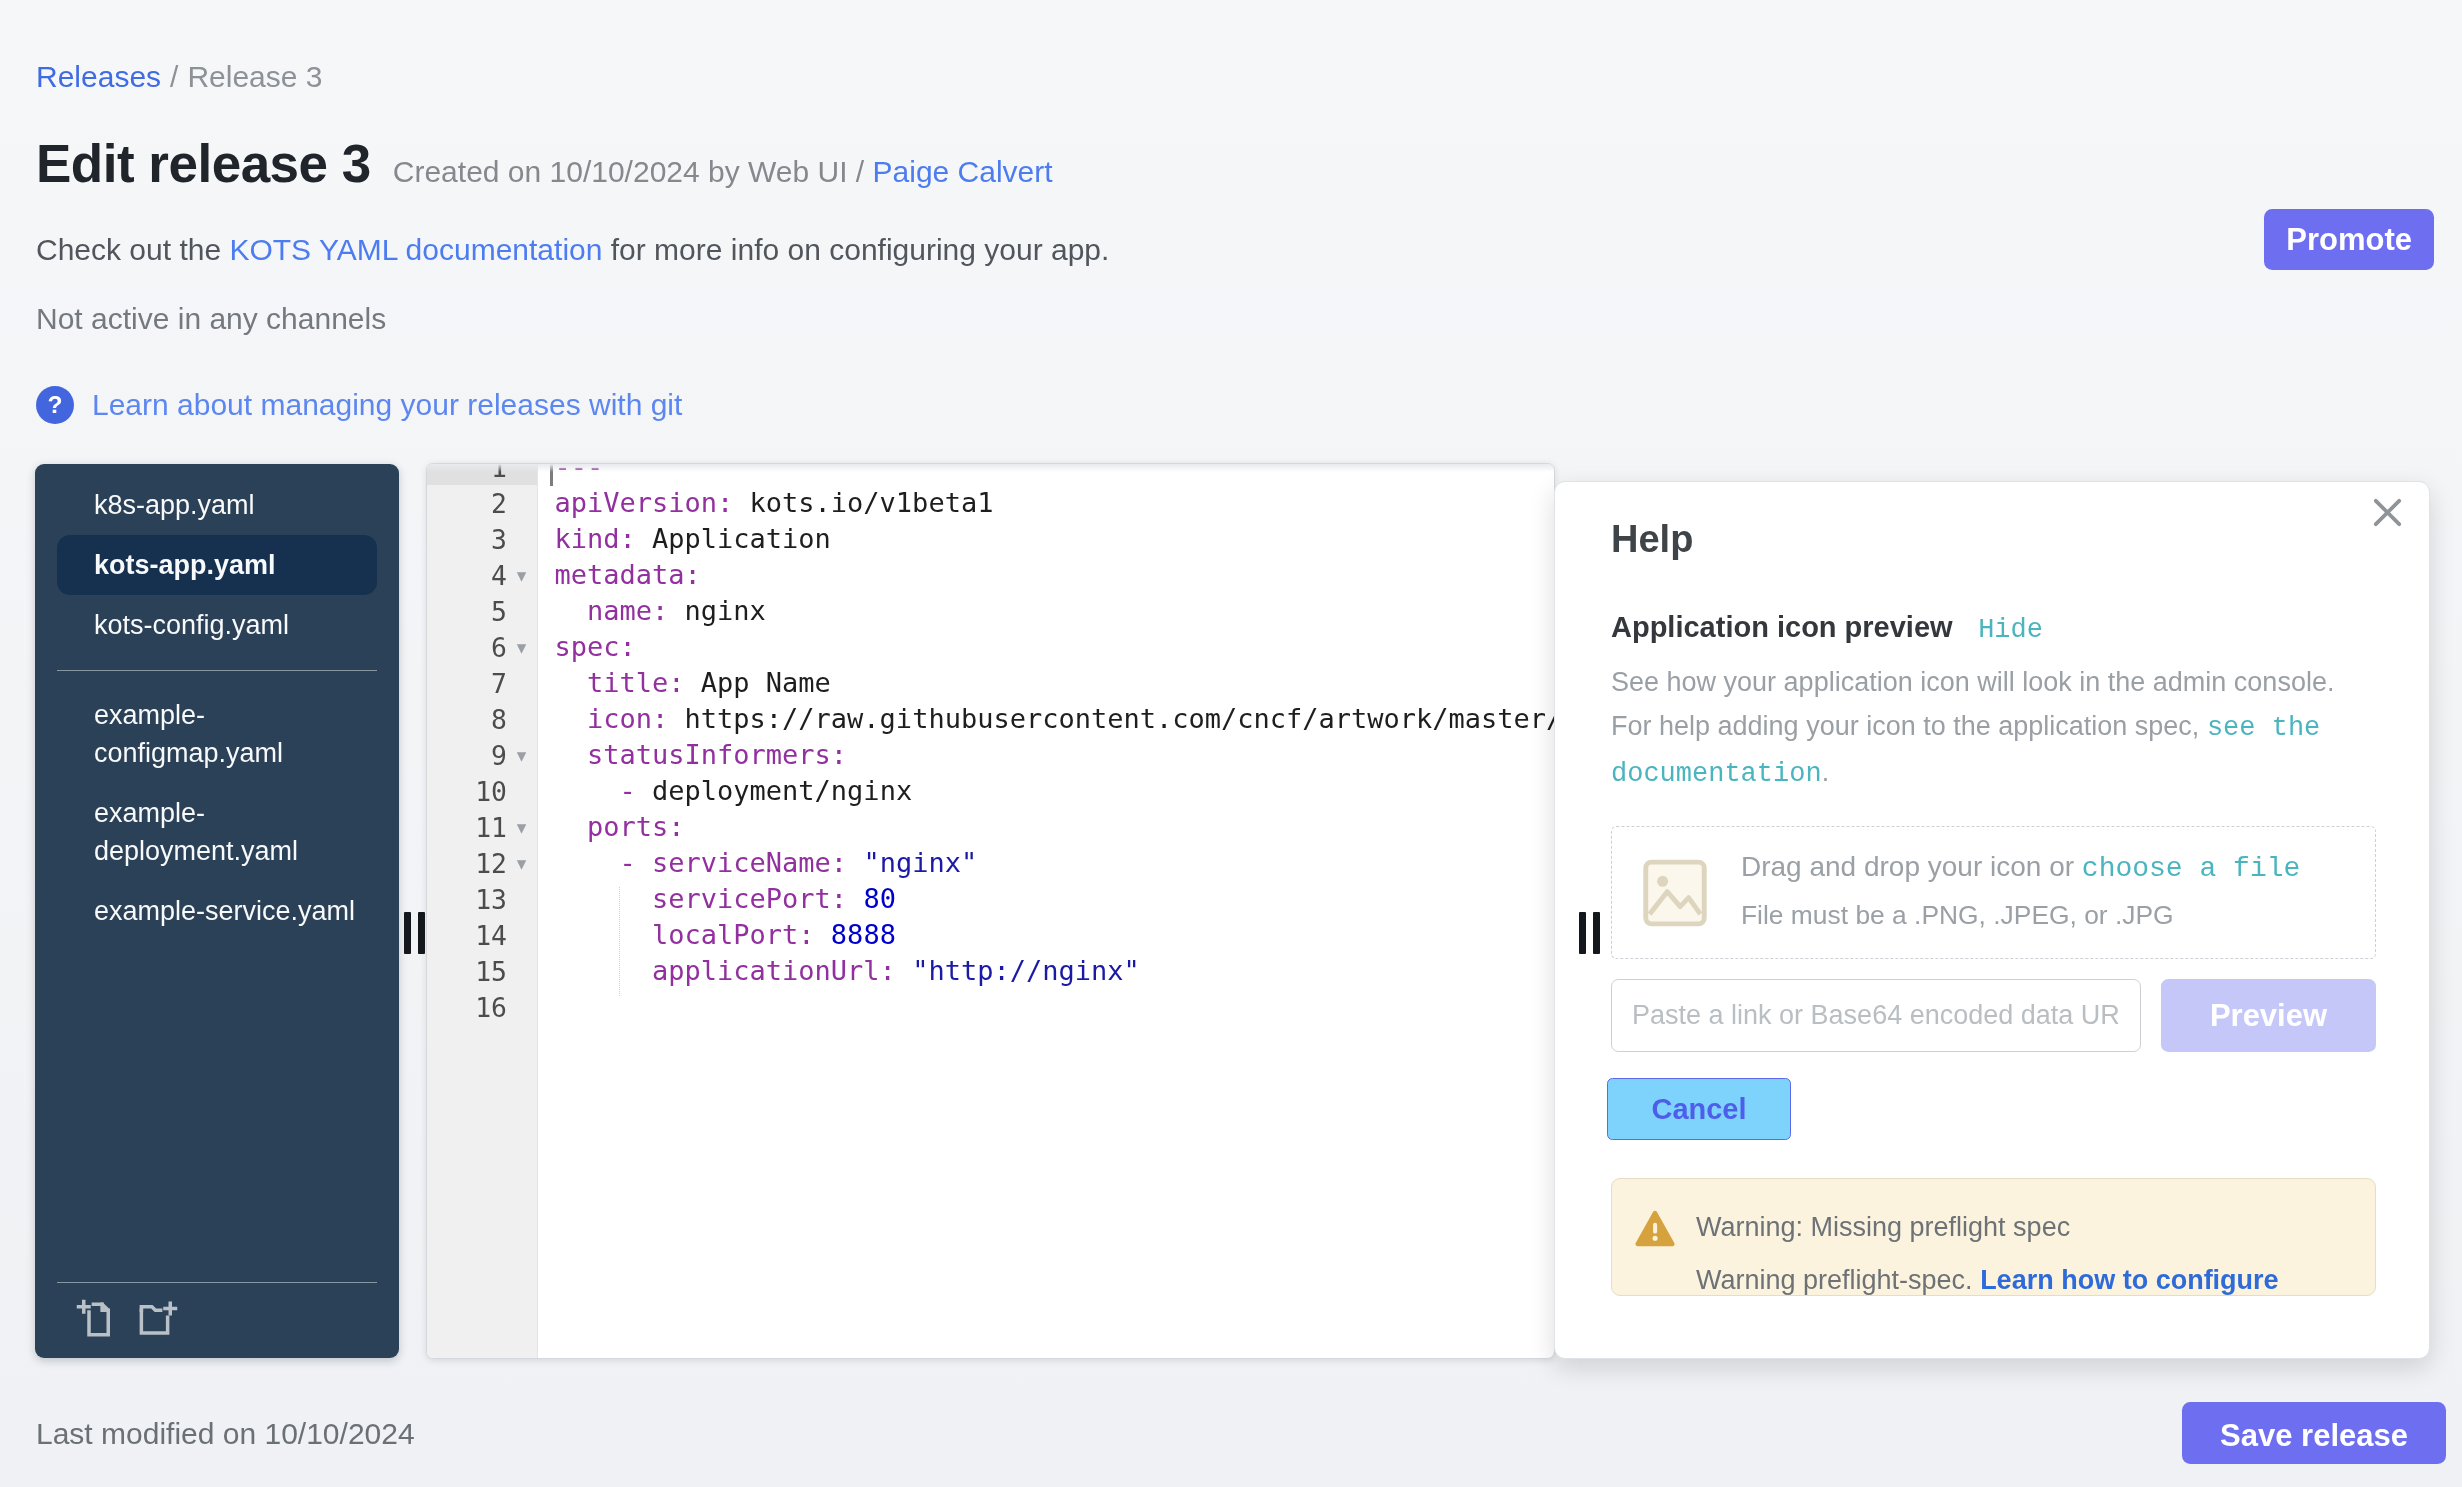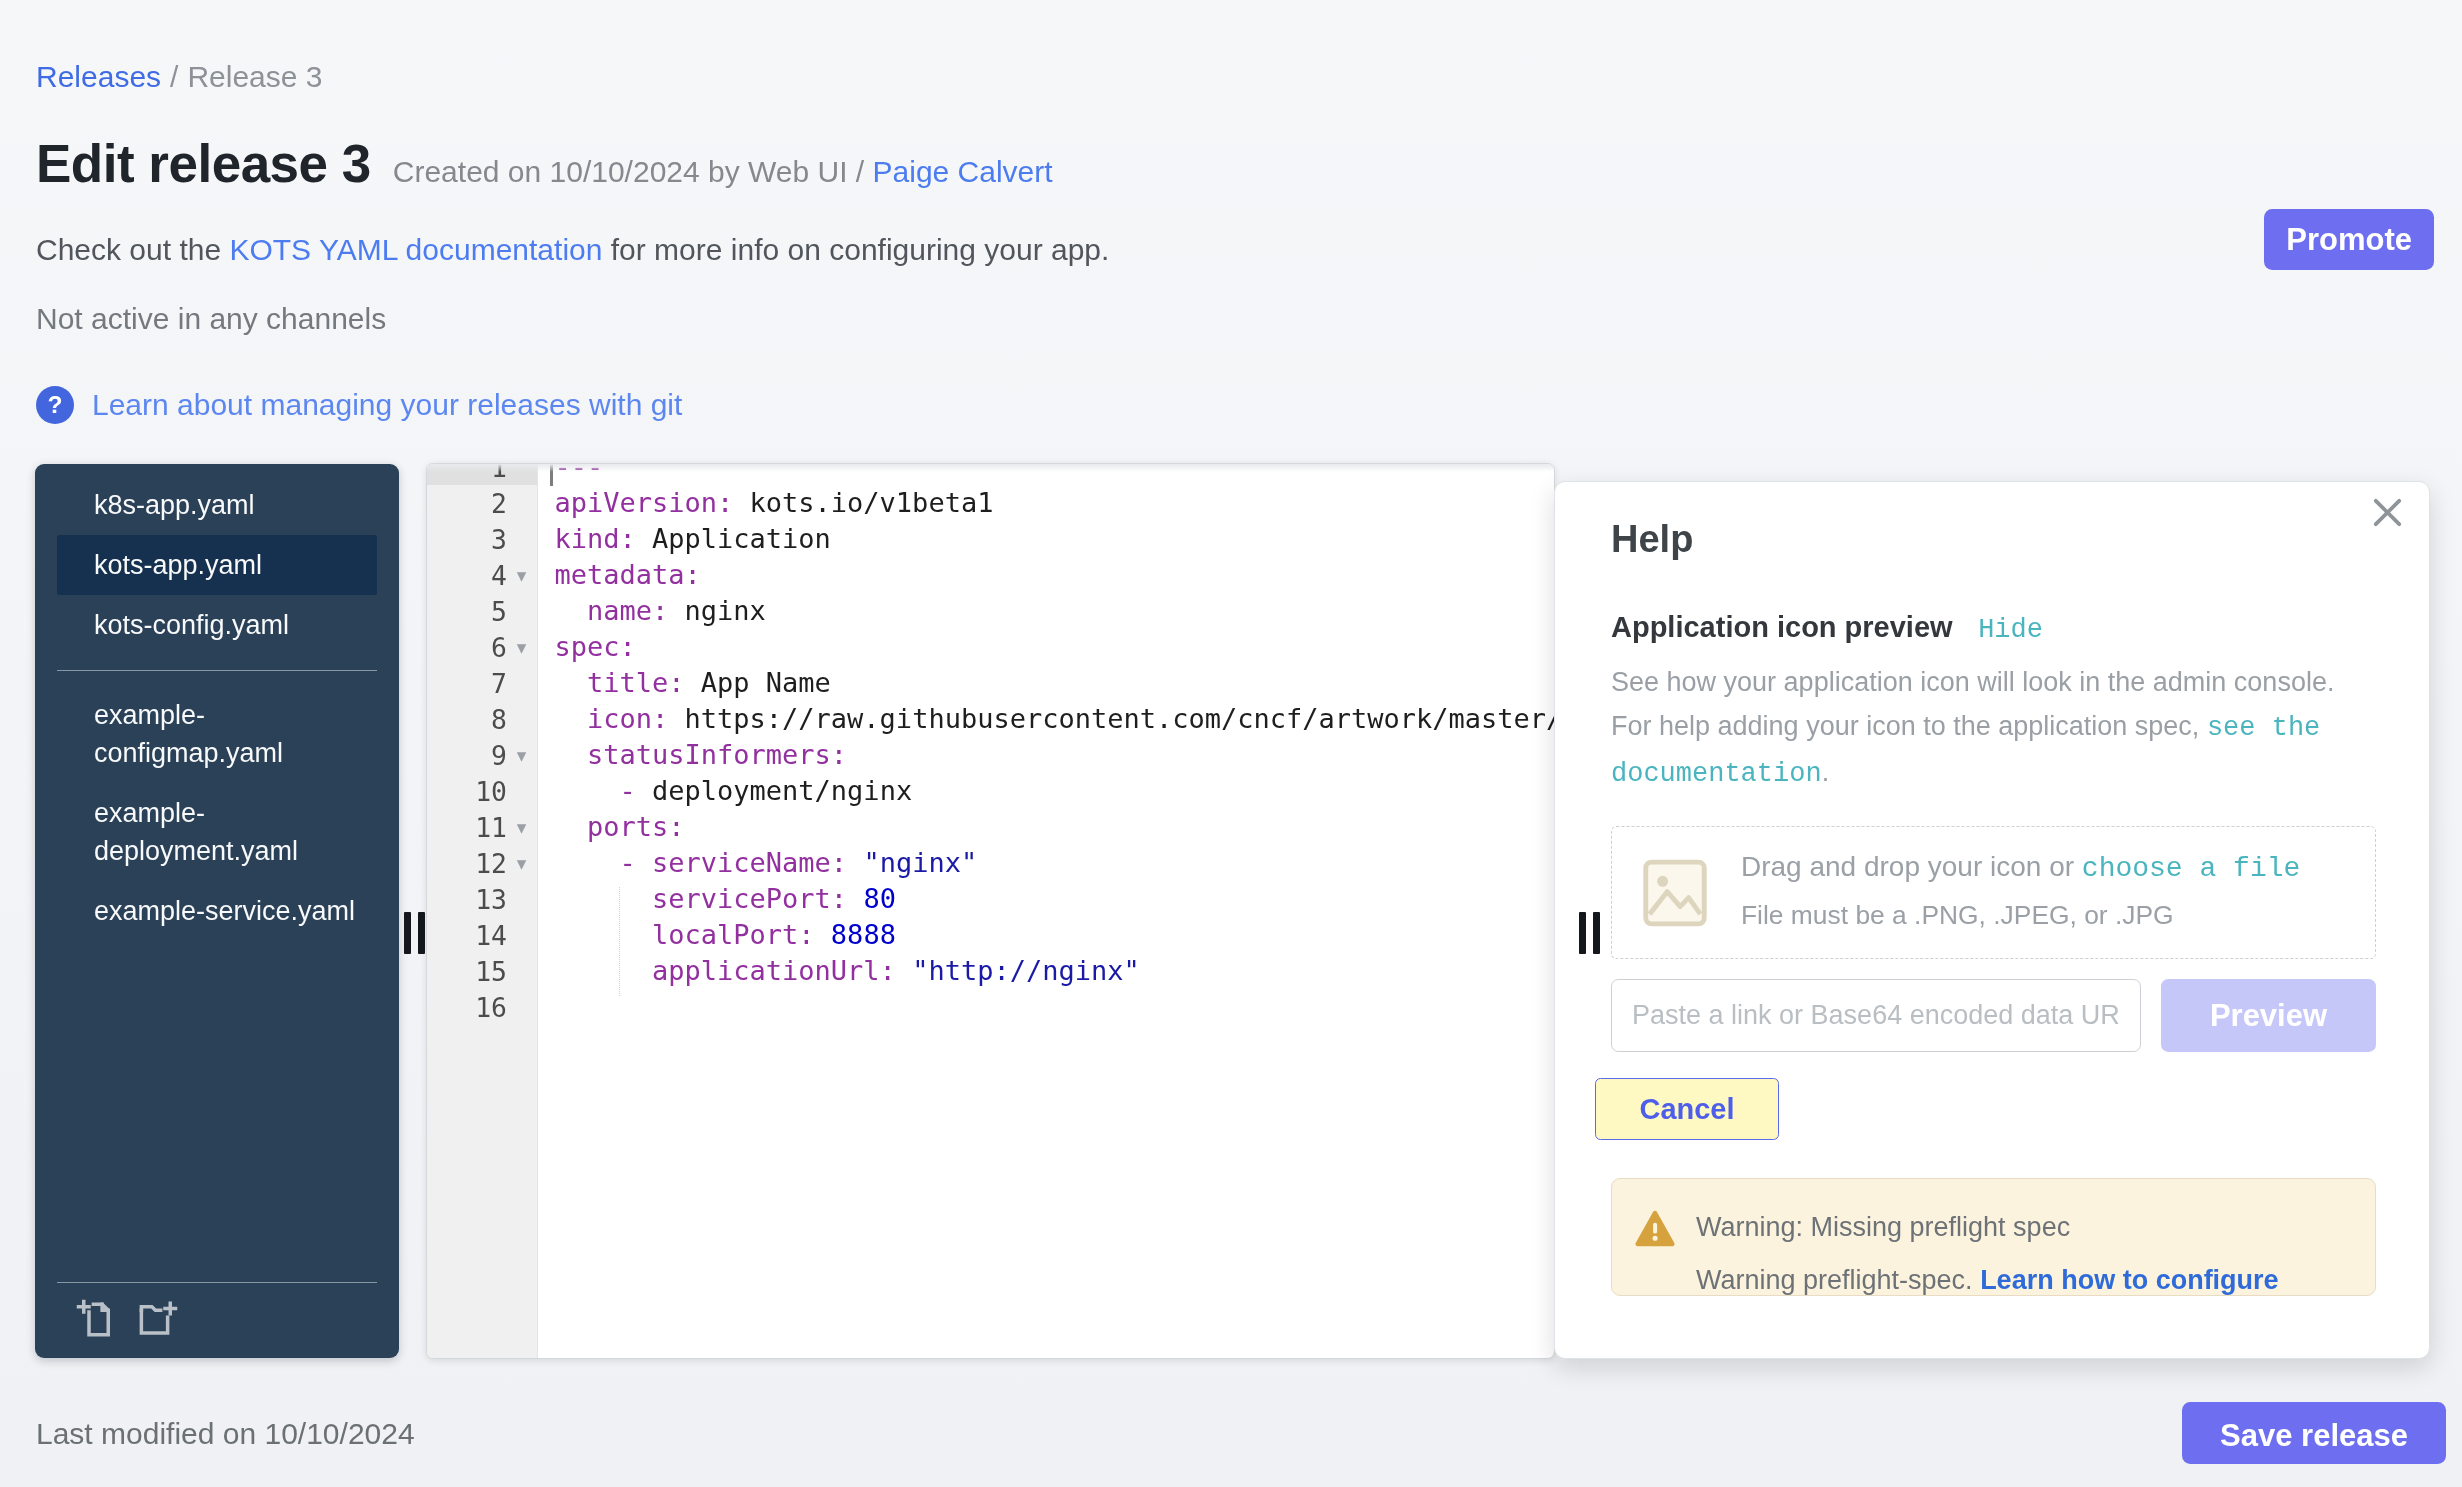--- a/index.html
+++ b/index.html
@@ -30,21 +30,21 @@
   .q-icon { width:38px; height:38px; border-radius:50%; background:#4365de; color:#fff;
             font-size:24.6px; font-weight:700; display:flex; align-items:center; justify-content:center; }
   .git-link { font-size:30px; color:#5d87f0; text-decoration:none; cursor:pointer; }
 
   
   .sidebar { position:absolute; left:35px; top:464px; width:364px; height:894px;
              background:var(--sb-bg); border-radius:9px; box-shadow:0 2.7px 9px rgba(25,40,60,.22); }
   .file-list { padding-top:11px; }
   .file-item { margin:0 22px; padding:11px 5.5px 11px 37px; font-size:27px; line-height:38px;
                color:#f7f9fa; cursor:pointer; overflow-wrap:break-word; }
-  .file-item.selected { background:var(--sb-sel); font-weight:400; border-radius:2px; }
+  .file-item.selected { background:var(--sb-sel); font-weight:700; border-radius:13px; }
   .file-divider { border-top:0.9px solid rgba(215,222,230,.55); margin:14.6px 22px; }
   .sidebar-bottom { position:absolute; left:22px; right:22px; bottom:0; height:76px;
                     border-top:0.9px solid rgba(215,222,230,.55); display:flex; gap:20px;
                     padding:14.6px 0 0 18px; }
   .sb-action { width:42px; height:42px; background:none; border:none; cursor:pointer; padding:0; }
   .sb-action svg { width:42px; height:42px; display:block; }
 
   
   .editor { position:absolute; left:426px; top:463px; width:1129px; height:896px; background:#fff;
             border:0.9px solid #d4d7db; border-radius:7.3px; overflow:hidden;
@@ -92,22 +92,22 @@
               border:1.8px dashed #ccd0d4; border-radius:5.5px; }
   .dz-icon { position:absolute; left:24px; top:27px; width:78px; height:78px; }
   .dz-line1 { position:absolute; left:129px; top:24px; font-size:28px; color:#9aa0a6; }
   .dz-line2 { position:absolute; left:129px; top:73px; font-size:26.4px; color:#9aa0a6; }
   .url-row { position:absolute; left:56px; right:53px; top:497px; height:73px; display:flex; gap:20px; }
   .url-input { flex:0 0 530px; height:73px; border:1.8px solid #ccd0d4; border-radius:7.3px;
                font-size:27px; font-family:inherit; color:#51565c; padding:0 20px; outline:none; }
   .url-input::placeholder { color:#b9bec3; }
   .preview-btn { flex:1; background:var(--accent-soft); color:#fff; font-size:31px; font-weight:700;
                  border-radius:7.3px; }
-  .cancel-btn { position:absolute; left:40px; top:596px; width:184px; height:62px;
-                background:#fef9c3; border:1.8px solid #5b69ea; border-radius:5.5px;
+  .cancel-btn { position:absolute; left:52px; top:596px; width:184px; height:62px;
+                background:#7dd3fc; border:1.8px solid #5b69ea; border-radius:5.5px;
                 color:#4f5eea; font-size:29px; font-weight:700; }
   .warning { position:absolute; left:56px; right:53px; top:696px; height:118px;
              background:var(--warn-bg); border:0.9px solid #e8ddc4; border-radius:9px; overflow:hidden; }
   .warn-icon { position:absolute; left:22px; top:29px; width:42px; height:42px; }
   .warn-line1 { position:absolute; left:84px; top:33px; font-size:27px; color:#6d7277; }
   .warn-line2 { position:absolute; left:84px; top:86px; font-size:27px; color:#6d7277; }
   .warn-line2 a { color:#2e6bd9; text-decoration:none; font-weight:700; cursor:pointer; }
 
   
   .footer-text { position:absolute; left:36px; top:1417px; font-size:30px; color:#6b7075; }

